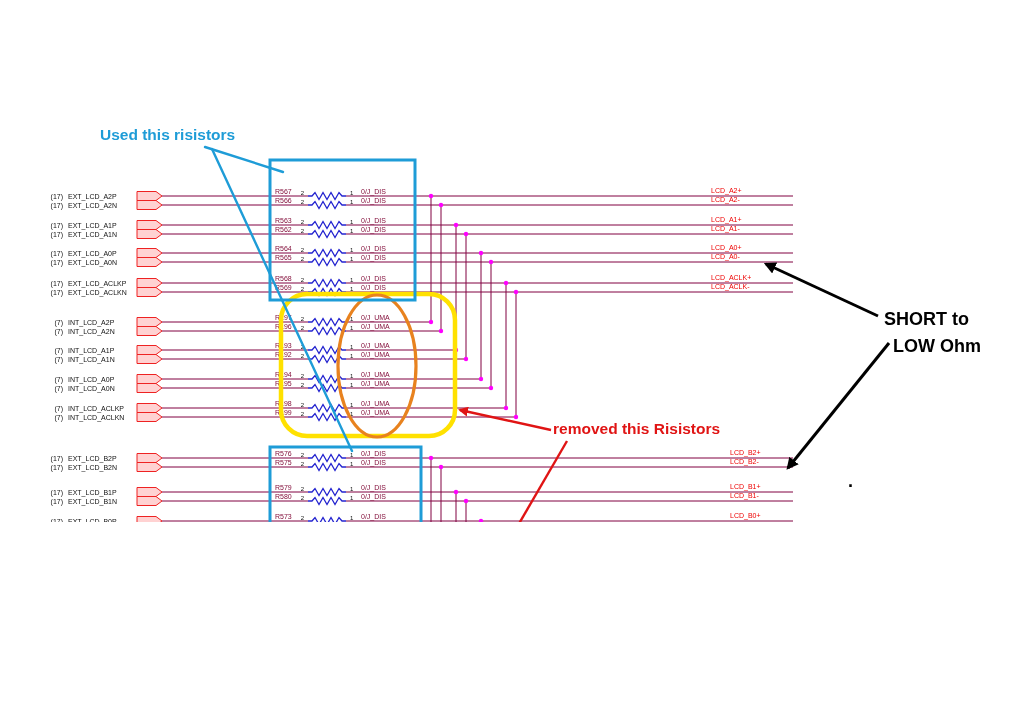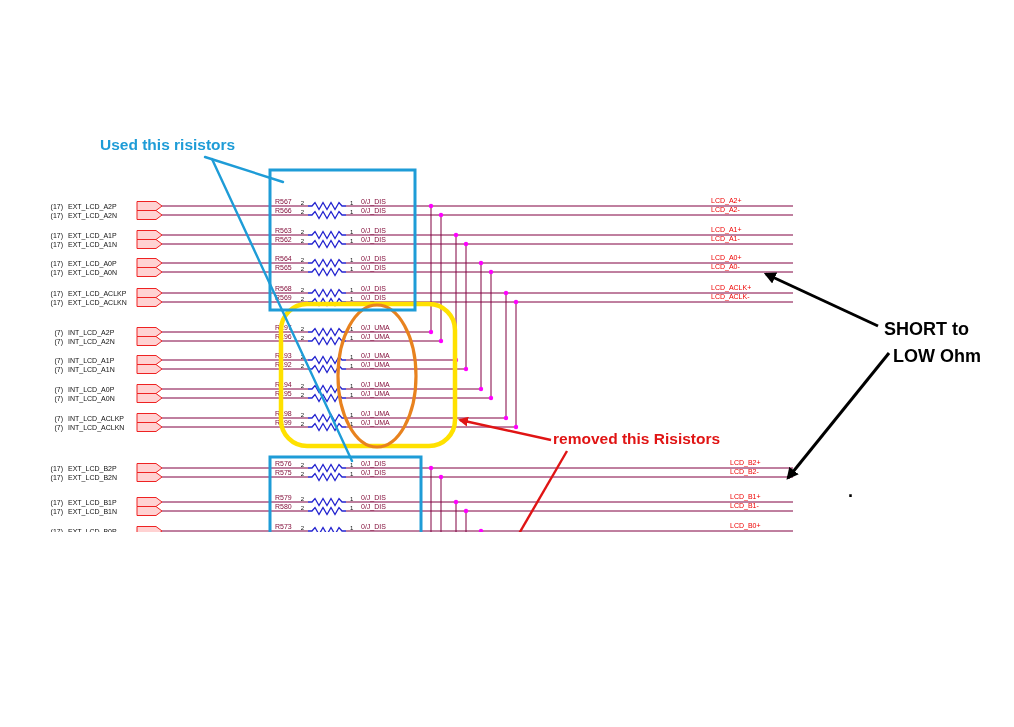--- a/index.html
+++ b/index.html
@@ -1,17 +1,17 @@
 <!DOCTYPE html>
 <html><head>
 <meta charset="utf-8">
 <style>
   html,body{margin:0;padding:0;background:#ffffff;}
   #app{position:relative;width:1014px;height:522px;background:#0369a1;overflow:hidden;
-       font-family:"Liberation Sans", sans-serif;margin-top:10px;}
+       font-family:"Liberation Sans", sans-serif;}
   svg{display:block;}
   text{font-family:"Liberation Sans", sans-serif;}
 </style>
 </head>
 <body>
 
 <div id="app">
   <svg id="svg" xmlns="http://www.w3.org/2000/svg" width="1014" height="727" viewBox="0 0 1014 727" style="background: rgb(255, 255, 255);">
       <defs>
         <marker id="arrRed" viewBox="0 0 10 10" refX="8" refY="5" markerWidth="10" markerHeight="10" markerUnits="userSpaceOnUse" orient="auto">

